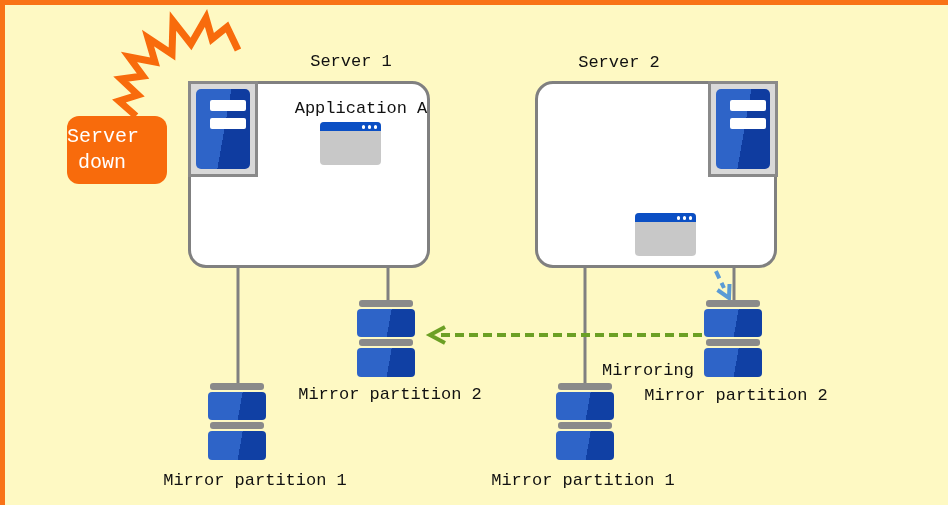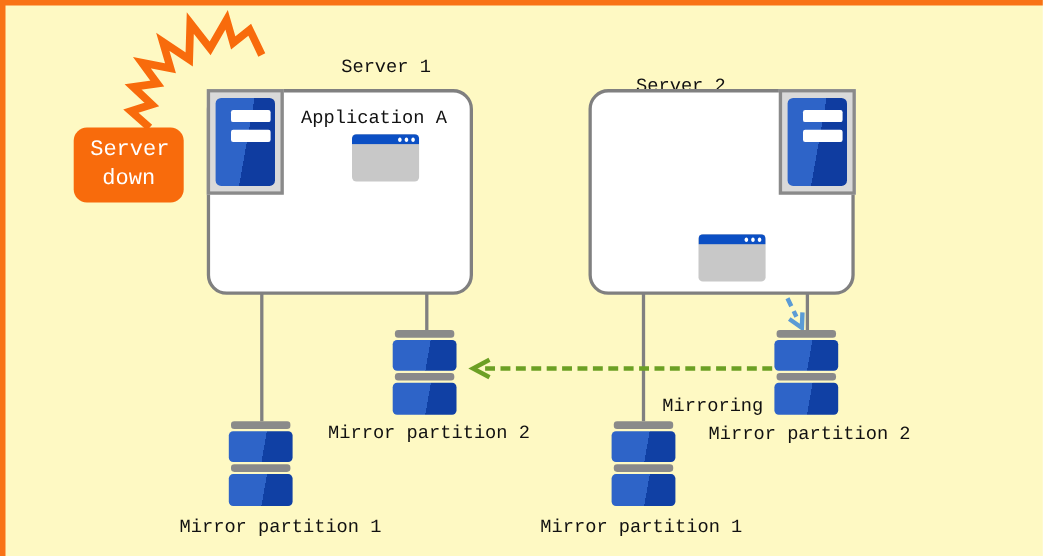--- a/index.html
+++ b/index.html
@@ -25,21 +25,21 @@
   
   .disk{position:absolute;width:58px;height:79px;}
   .disk .cap {position:absolute;left:2px;top:0;width:54px;height:7px;background:#8a8a8a;border-radius:3px;}
   .disk .band{position:absolute;left:2px;top:39px;width:54px;height:7px;background:#8a8a8a;border-radius:3px;}
   .disk .seg {position:absolute;left:0;width:58px;border-radius:4px;
               background:linear-gradient(100deg,#2e64c8 0 55%,#1040a4 55%);}
   .disk .s1{top:9px;height:28px;}
   .disk .s2{top:48px;height:29px;}
   
   .badge{position:absolute;left:62px;top:111px;width:100px;height:68px;border-radius:12px;
-         background:#f86b0c;display:flex;align-items:center;justify-content:center;}
+         background:#f86b0c;display:flex;align-items:center;}
   .badge .txt{width:70px;text-align:center;color:#fff;font-size:20px;line-height:26px;}
   svg.overlay{position:absolute;left:0;top:0;pointer-events:none;}
 </style>
 </head>
 <body>
 
 <div class="canvas">
 
   <svg class="overlay" width="946" height="503" viewBox="0 0 946 503">
 
@@ -58,33 +58,33 @@
   </svg>
 
   <div class="lbl" style="left:346px;top:47px;">Server 1</div>
   <div class="server-box" style="left:183px;top:76px;"></div>
   <div class="tower-frame" style="left:183px;top:76px;">
     <div class="tower">
       <div class="bar b1"></div>
       <div class="bar b2"></div>
     </div>
   </div>
-  <div class="lbl" style="left:335px;top:94px;">Application A</div>
+  <div class="lbl" style="left:356px;top:94px;">Application A</div>
   <div class="win" style="left:315px;top:117px;">
     <div class="titlebar"></div>
     <div class="dot d1"></div>
     <div class="dot d2"></div>
     <div class="dot d3"></div>
   </div>
 
   <div class="badge">
     <div class="txt">Server down</div>
   </div>
 
-  <div class="lbl" style="left:614px;top:65px;">Server 2</div>
+  <div class="lbl" style="left:614px;top:48px;">Server 2</div>
   <div class="server-box" style="left:530px;top:76px;"></div>
   <div class="tower-frame" style="left:703px;top:76px;">
     <div class="tower">
       <div class="bar b1"></div>
       <div class="bar b2"></div>
     </div>
   </div>
   <div class="win" style="left:630px;top:208px;">
     <div class="titlebar"></div>
     <div class="dot d1"></div>

